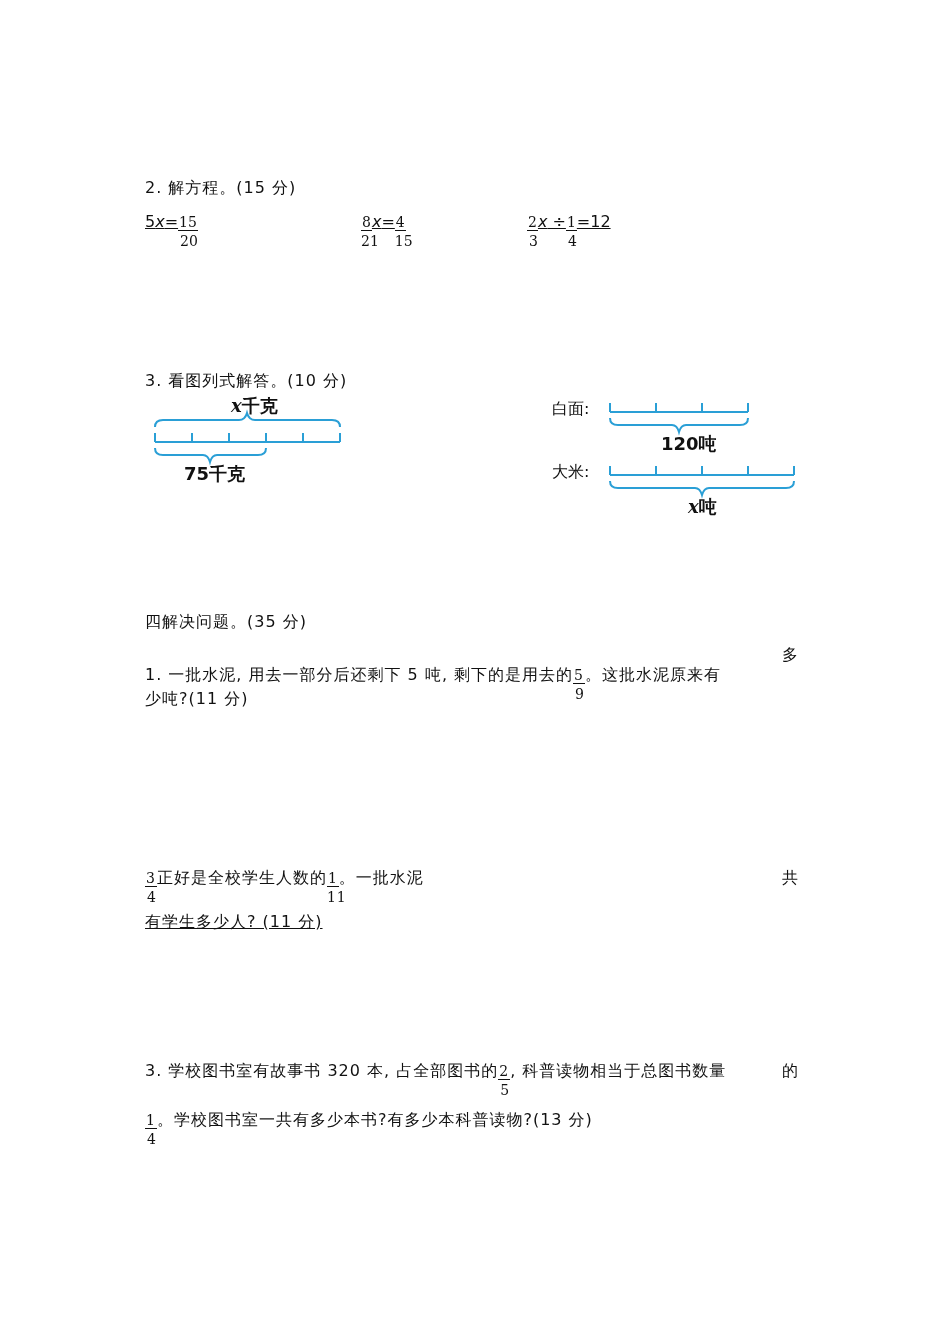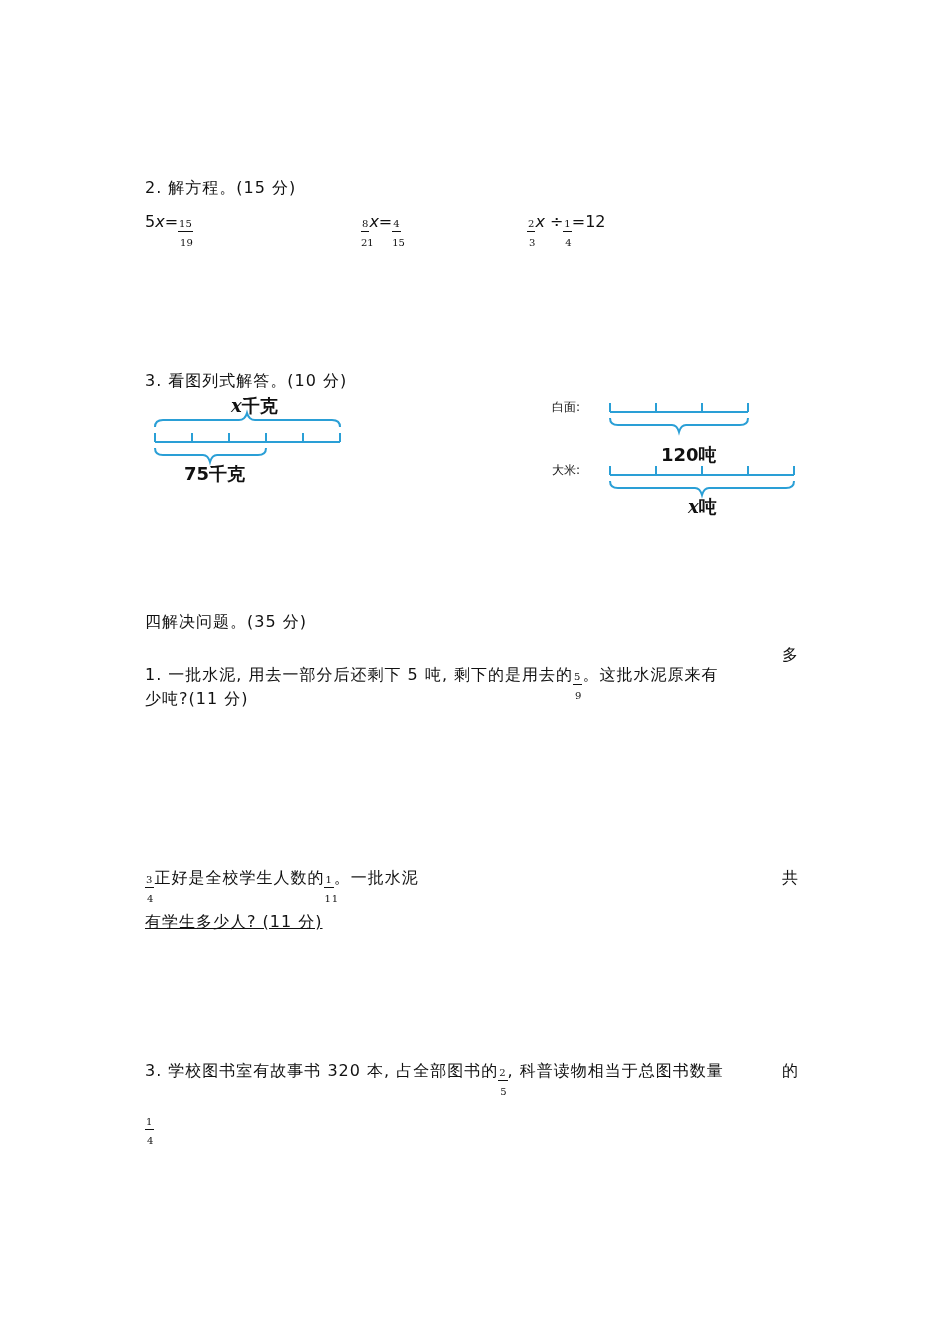--- a/index.html
+++ b/index.html
@@ -3,36 +3,36 @@
 <meta charset="utf-8">
 <style>
   html, body { margin: 0; padding: 0; }
   body {
     width: 950px; height: 1344px; background: #ffffff; position: relative;
     font-family: "DejaVu Sans", "Liberation Sans", sans-serif; color: #111;
     overflow: hidden;
   }
   .abs { position: absolute; }
   .txt { font-size: 16px; white-space: nowrap; letter-spacing: 1px; }
-  .frac { display: inline-block; position: relative; vertical-align: baseline; text-align: right; font-family: "DejaVu Serif", "Liberation Serif", serif; font-size: 10px; }
+  .frac { display: inline-block; position: relative; vertical-align: baseline; text-align: right; font-family: "DejaVu Serif", "Liberation Serif", serif; font-size: 14px; }
   .frac .num { display: block; border-bottom: 1px solid #111; line-height: 15px; padding: 0 1px; }
   .frac .den { position: absolute; left: 0; right: 0; top: 19px; line-height: 15px; }
   .ital { font-style: italic; }
-  .eq { font-size: 16px; white-space: nowrap; }
+  .eq { font-size: 16px; white-space: nowrap; text-decoration: underline; }
   .diag-label { font-size: 18px; font-weight: bold; white-space: nowrap; color: #111; }
-  .diag-label-side { font-size: 12px; white-space: nowrap; color: #111; }
+  .diag-label-side { font-size: 16px; white-space: nowrap; color: #111; }
   svg { position: absolute; overflow: visible; }
 </style>
 </head>
 <body>
 
 <div class="abs txt" style="left:145px; top:178px;">2. 解方程。(15 分)</div>
 
 <div class="abs eq" style="left:145px; top:212px;">
-  <span>5</span><span class="ital">x</span><span>=</span><span class="frac"><span class="num">15</span><span class="den">19</span></span>
+  <span>5</span><span class="ital">x</span><span>=</span><span class="frac"><span class="num">15</span><span class="den">20</span></span>
 </div>
 
 <div class="abs eq" style="left:361px; top:212px;">
   <span class="frac"><span class="num">8</span><span class="den">21</span></span><span class="ital">x</span><span>=</span><span class="frac"><span class="num">4</span><span class="den">15</span></span>
 </div>
 
 <div class="abs eq" style="left:527px; top:212px;">
   <span class="frac"><span class="num">2</span><span class="den">3</span></span><span class="ital">x</span><span> ÷</span><span class="frac"><span class="num">1</span><span class="den">4</span></span><span>=12</span>
 </div>
 
@@ -70,21 +70,21 @@
     <line x1="702" y1="466" x2="702" y2="475"></line>
     <line x1="748" y1="466" x2="748" y2="475"></line>
     <line x1="794" y1="466" x2="794" y2="475"></line>
     <path d="M610,481 Q610,488 618,488 L695,488 Q700,488 702,495 Q704,488 709,488 L786,488 Q794,488 794,481"></path>
   </g>
 </svg>
 
 <div class="abs diag-label" style="left:184px; top:462px;">75千克</div>
 
 <div class="abs diag-label-side" style="left:552px; top:399px;">白面:</div>
-<div class="abs diag-label" style="left:661px; top:443px;">120吨</div>
+<div class="abs diag-label" style="left:661px; top:432px;">120吨</div>
 <div class="abs diag-label-side" style="left:552px; top:462px;">大米:</div>
 <div class="abs diag-label" style="left:688px; top:495px;"><span class="ital" style="font-family:'DejaVu Serif','Liberation Serif',serif;">x</span><span>吨</span></div>
 
 <div class="abs txt" style="left:145px; top:612px;">四解决问题。(35 分)</div>
 
 <div class="abs txt" style="left:145px; top:665px;">
   <span>1. 一批水泥, 用去一部分后还剩下 5 吨, 剩下的是用去的</span><span class="frac"><span class="num">5</span><span class="den">9</span></span><span>。这批水泥原来有</span>
 </div>
 <div class="abs txt" style="left:782px; top:645px;">多</div>
 <div class="abs txt" style="left:145px; top:689px;">少吨?(11 分)</div>
@@ -93,14 +93,14 @@
   <span class="frac"><span class="num">3</span><span class="den">4</span></span><span>正好是全校学生人数的</span><span class="frac"><span class="num">1</span><span class="den">11</span></span><span>。一批水泥</span>
 </div>
 <div class="abs txt" style="left:782px; top:868px;">共</div>
 <div class="abs txt" style="left:145px; top:912px;text-decoration:underline;">有学生多少人? (11 分)</div>
 
 <div class="abs txt" style="left:145px; top:1061px;">
   <span>3. 学校图书室有故事书 320 本, 占全部图书的</span><span class="frac"><span class="num">2</span><span class="den">5</span></span><span>, 科普读物相当于总图书数量</span>
 </div>
 <div class="abs txt" style="left:782px; top:1061px;">的</div>
 <div class="abs txt" style="left:145px; top:1110px;">
-  <span class="frac"><span class="num">1</span><span class="den">4</span></span>
+  <span class="frac"><span class="num">1</span><span class="den">4</span></span><span>。学校图书室一共有多少本书?有多少本科普读物?(13 分)</span>
 </div>
 
 </body></html>

